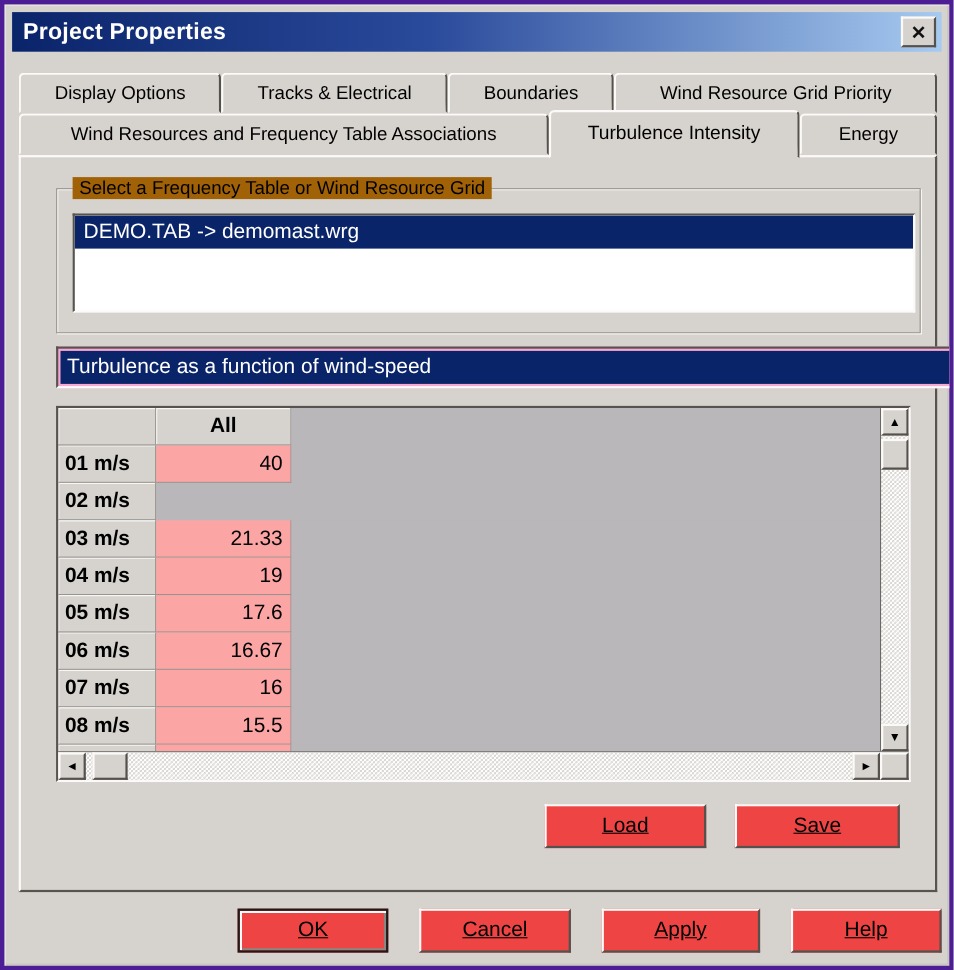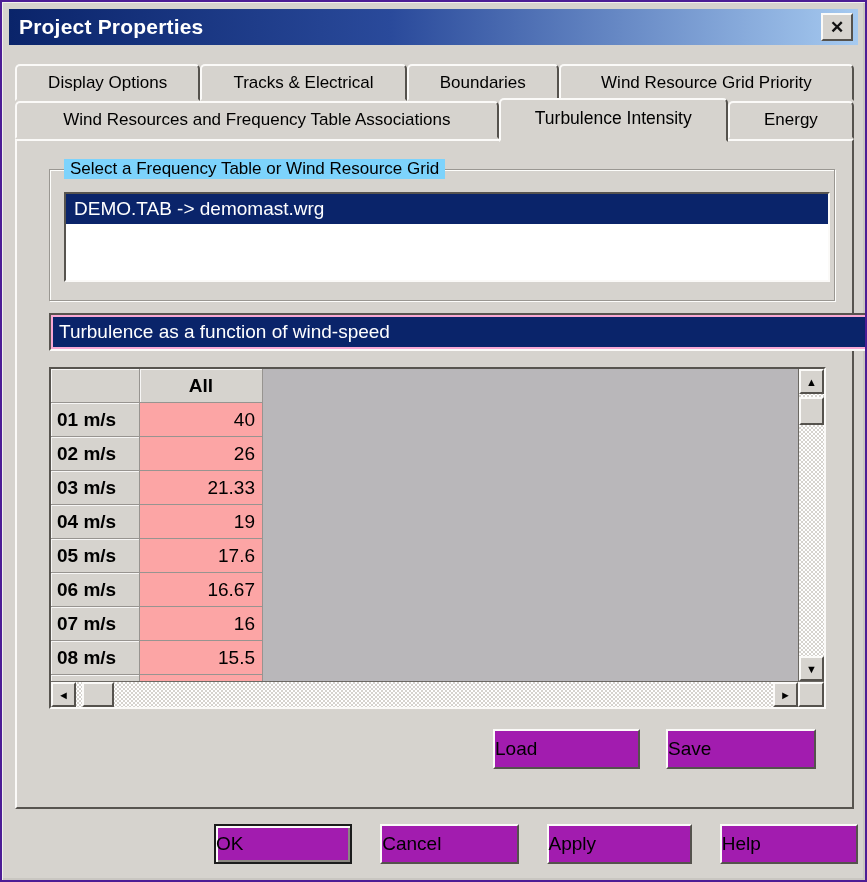--- a/index.html
+++ b/index.html
@@ -3,21 +3,21 @@
 <meta charset="utf-8">
 <style>
   * { box-sizing: border-box; margin: 0; padding: 0; }
   html,body { width:867px; height:882px; background:#efeeea; }
   body { font-family:"Liberation Sans", sans-serif; color:#000; }
 
   .dialog {
     width:867px; height:882px;
     background:#d6d3ce;
     padding:7px;
-    border:2px solid #4c1d95;
+    border:4px solid #4c1d95;
     box-shadow: inset 1px 1px 0 #f2f1ee, inset -2px -2px 0 #c9c6c1;
     position:relative;
     overflow:hidden;
   }
 
   
   .titlebar {
     height:36px;
     background: linear-gradient(90deg, #0a246a 0%, #2a4a9b 45%, #a6caf0 100%);
     display:flex; align-items:center;
@@ -69,21 +69,21 @@
   }
 
   
   .groupbox {
     position:absolute; left:32px; top:28px; width:786px; height:132px;
     border:1px solid #9a9792;
     box-shadow: inset 1px 1px 0 #fdfdfb, 1px 1px 0 #fdfdfb;
   }
   .groupbox .gb-label {
     position:absolute; top:-11px; left:14px;
-    background:#7dd3fc; padding:0 6px;
+    background:#a16207; padding:0 6px;
     font-size:17px;
   }
   .listbox {
     position:absolute; left:14px; top:22px; right:4px; height:90px;
     background:#fff;
     border:2px solid; border-color:#57544f #fbfaf8 #fbfaf8 #57544f;
     overflow:hidden;
   }
   .list-item.selected {
     height:30px; line-height:30px;
@@ -177,25 +177,26 @@
   }
   .v-track { flex:1; }
   .h-track { flex:1; }
   .corner-box {
     width:26px; background:#d6d3ce;
     border:2px solid; border-color:#fbfaf8 #55524d #55524d #fbfaf8;
   }
 
   
   .btn {
-    background:#a21caf;
-    border:2px solid; border-color:#fbfaf8 #55524d #55524d #fbfaf8;
-    display:flex; align-items:center; justify-content:flex-start;
+    background:#ef4444;
+    border:2px solid; border-color:#fbfaf8 #55524d #55524d #fbfaf8;
+    display:flex; align-items:center; justify-content:center;
     font-size:19px; font-family:"Liberation Sans", sans-serif;
     cursor:default;
+    text-decoration:underline;
   }
   .btn.default {
     border:2px solid #1c1c1c;
     box-shadow: inset 2px 2px 0 #fbfaf8, inset -2px -2px 0 #8a8782;
   }
   .load-btn { position:absolute; left:476px; top:588px; width:147px; height:40px; }
   .save-btn { position:absolute; left:649px; top:588px; width:150px; height:40px; }
 
   .footer { display:flex; margin-top:15px; height:40px; }
   .ok-btn     { margin-left:205px; width:140px; }
@@ -273,21 +274,20 @@
           </div>
           <div id="grid-rows">
   <div class="grid-row">
     <div class="cell rowhead row-label">01 m/s</div>
     <div class="cell val row-value">40</div>
     <div class="cell filler"></div>
   </div>
 
   <div class="grid-row">
     <div class="cell rowhead row-label">02 m/s</div>
-    <div class="cell val row-value">26</div>
     <div class="cell filler"></div>
   </div>
 
   <div class="grid-row">
     <div class="cell rowhead row-label">03 m/s</div>
     <div class="cell val row-value">21.33</div>
     <div class="cell filler"></div>
   </div>
 
   <div class="grid-row">

